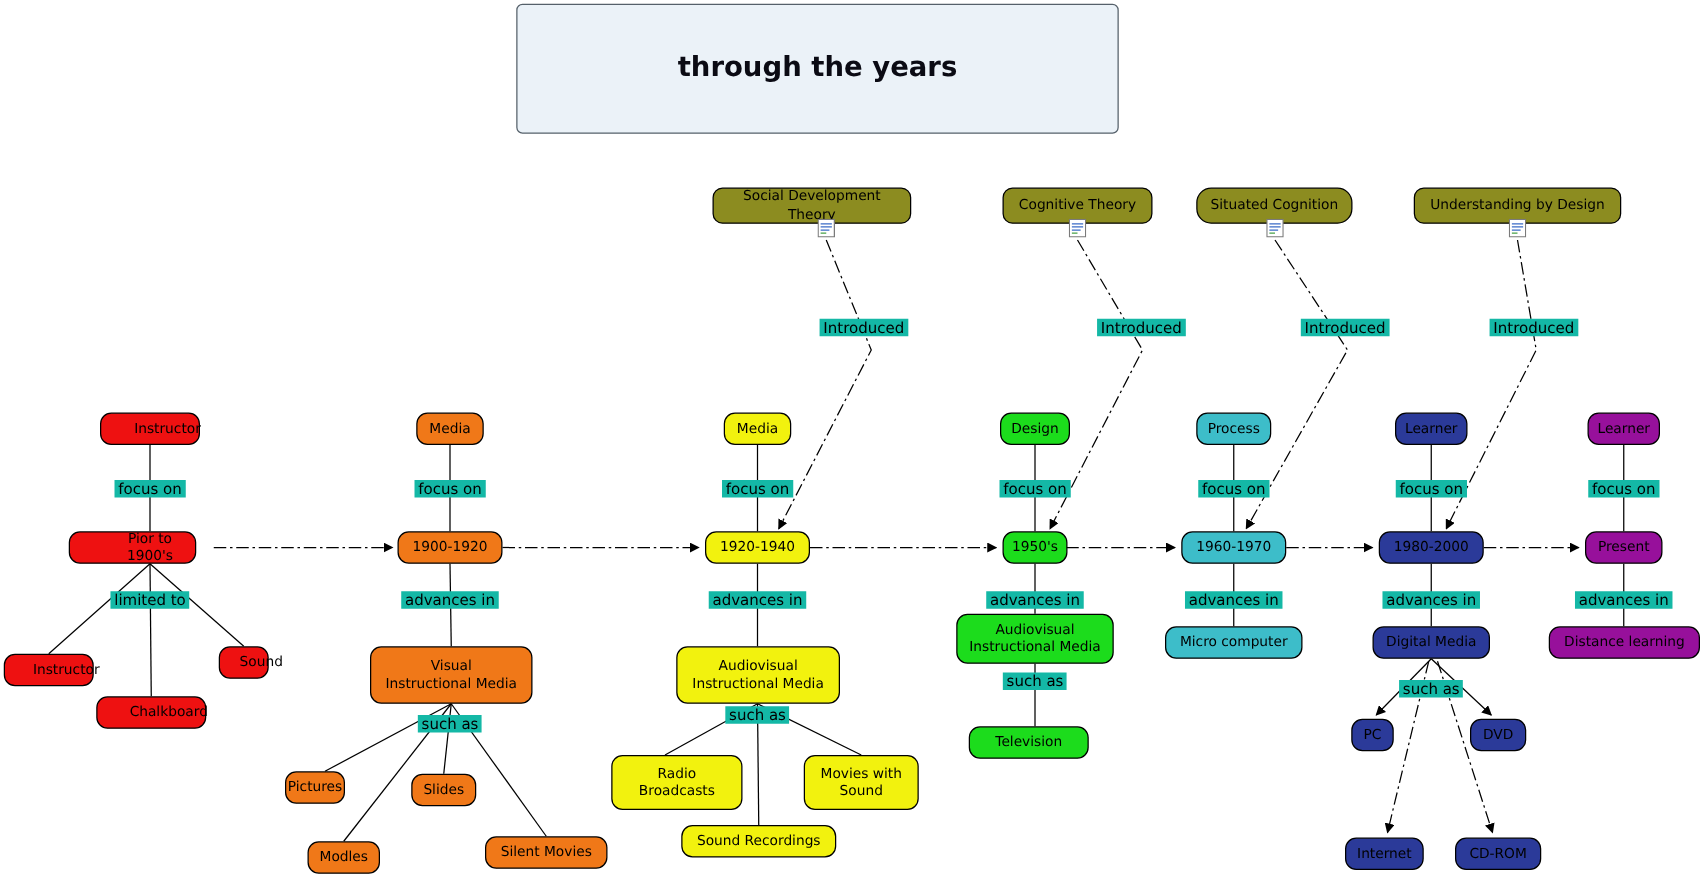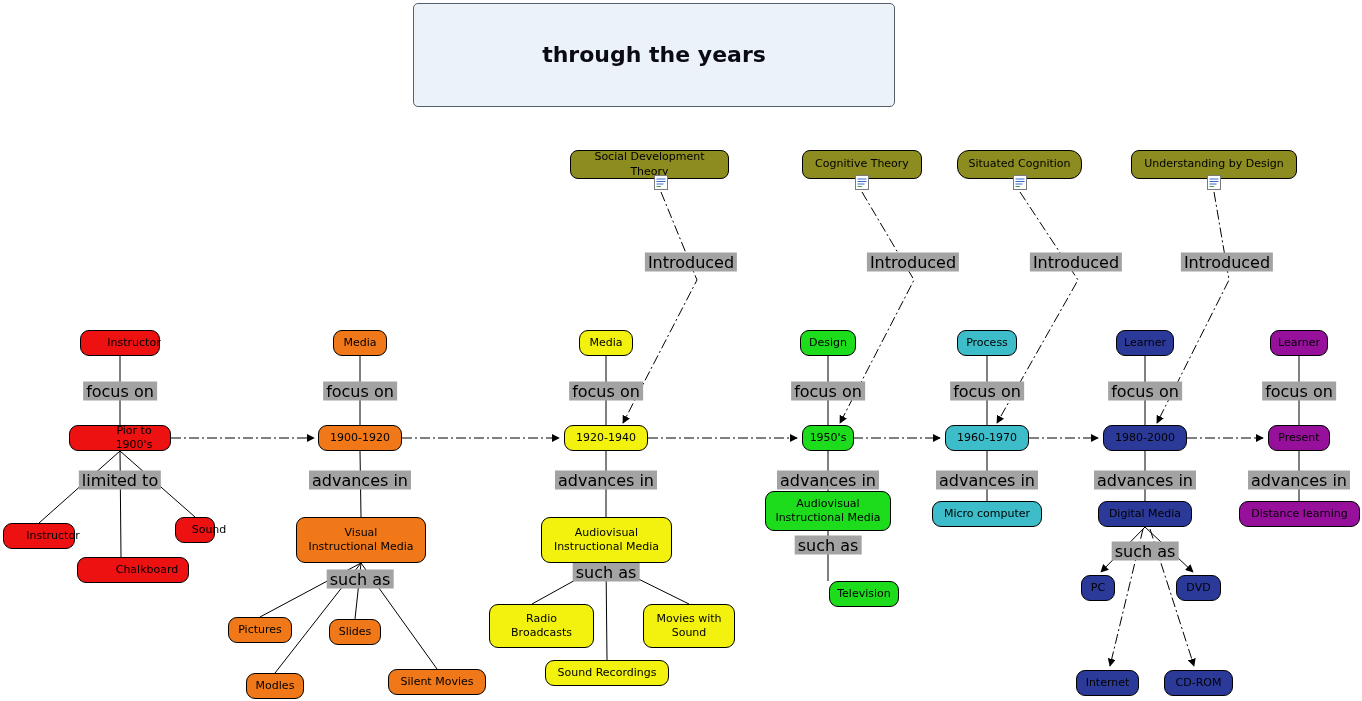--- a/index.html
+++ b/index.html
@@ -18,21 +18,21 @@
   .red    { background: var(--red); padding-left: 31px; }
   .orange { background: var(--orange); }
   .yellow { background: var(--yellow); }
   .green  { background: var(--green); }
   .teal   { background: var(--teal); }
   .blue   { background: var(--blue); }
   .purple { background: var(--purple); }
   .olive  { background: var(--olive); }
   .lbl {
     position: absolute; transform: translate(-50%,-50%);
-    font-size: 16px; color: #000; background: #a3a3a3; padding: 0 3px; white-space: nowrap;
+    font-size: 12px; color: #000; background: #14b8a6; padding: 0 3px; white-space: nowrap;
   }
   .title {
     position: absolute; left: 413px; top: 3px; width: 482px; height: 104px;
     background: var(--title-bg); border: 1px solid #55606a; border-radius: 5px;
     display: flex; flex-direction: column; align-items: center; justify-content: center;
     font-weight: bold; font-size: 22px; line-height: 30px; color: #0b0b14; text-align: center;
   }
   .res-icon { position: absolute; width: 14px; height: 15px; }
 </style>
 </head>
@@ -150,62 +150,62 @@
   <div class="node purple" style="left:1270px;top:330px;width:58px">Learner</div>
 
   <span class="lbl" style="left:120px;top:391px">focus on</span>
   <span class="lbl" style="left:360px;top:391px">focus on</span>
   <span class="lbl" style="left:606px;top:391px">focus on</span>
   <span class="lbl" style="left:828px;top:391px">focus on</span>
   <span class="lbl" style="left:987px;top:391px">focus on</span>
   <span class="lbl" style="left:1145px;top:391px">focus on</span>
   <span class="lbl" style="left:1299px;top:391px">focus on</span>
 
-  <div class="node red" style="left:69px;top:425px;width:102px">Pior to 1900's</div>
+  <div class="node red" style="left:55px;top:425px;width:102px">Pior to 1900's</div>
   <div class="node orange" style="left:318px;top:425px;width:84px">1900-1920</div>
   <div class="node yellow" style="left:564px;top:425px;width:84px">1920-1940</div>
   <div class="node green" style="left:802px;top:425px;width:52px">1950's</div>
   <div class="node teal" style="left:945px;top:425px;width:84px">1960-1970</div>
   <div class="node blue" style="left:1103px;top:425px;width:84px">1980-2000</div>
   <div class="node purple" style="left:1268px;top:425px;width:62px">Present</div>
 
   <span class="lbl" style="left:120px;top:480px">limited to</span>
   <span class="lbl" style="left:360px;top:480px">advances in</span>
   <span class="lbl" style="left:606px;top:480px">advances in</span>
   <span class="lbl" style="left:828px;top:480px">advances in</span>
   <span class="lbl" style="left:987px;top:480px">advances in</span>
   <span class="lbl" style="left:1145px;top:480px">advances in</span>
   <span class="lbl" style="left:1299px;top:480px">advances in</span>
   <span class="lbl" style="left:360px;top:579px">such as</span>
   <span class="lbl" style="left:606px;top:572px">such as</span>
   <span class="lbl" style="left:828px;top:545px">such as</span>
   <span class="lbl" style="left:1145px;top:551px">such as</span>
 
   <div class="node red" style="left:3px;top:523px;width:72px">Instructor</div>
-  <div class="node red" style="left:77px;top:557px;width:112px">Chalkboard</div>
+  <div class="node red" style="left:77px;top:557px;width:88px">Chalkboard</div>
   <div class="node red" style="left:175px;top:517px;width:40px">Sound</div>
 
   <div class="node orange" style="left:296px;top:517px;width:130px;height:46px">Visual
 Instructional Media</div>
-  <div class="node orange" style="left:228px;top:617px;width:64px">Pictures</div>
+  <div class="node orange" style="left:228px;top:617px;width:48px">Pictures</div>
   <div class="node orange" style="left:329px;top:619px;width:52px">Slides</div>
   <div class="node orange" style="left:246px;top:673px;width:58px">Modles</div>
   <div class="node orange" style="left:388px;top:669px;width:98px">Silent Movies</div>
 
   <div class="node yellow" style="left:541px;top:517px;width:131px;height:46px">Audiovisual
 Instructional Media</div>
   <div class="node yellow" style="left:489px;top:604px;width:105px;height:44px">Radio
 Broadcasts</div>
   <div class="node yellow" style="left:545px;top:660px;width:124px">Sound Recordings</div>
   <div class="node yellow" style="left:643px;top:604px;width:92px;height:44px">Movies with
 Sound</div>
 
   <div class="node green" style="left:765px;top:491px;width:126px;height:40px">Audiovisual
 Instructional Media</div>
-  <div class="node green" style="left:829px;top:581px;width:70px">Television</div>
+  <div class="node green" style="left:775px;top:581px;width:96px">Television</div>
 
   <div class="node teal" style="left:932px;top:501px;width:110px">Micro computer</div>
 
   <div class="node blue" style="left:1098px;top:501px;width:94px">Digital Media</div>
   <div class="node blue" style="left:1081px;top:575px;width:34px">PC</div>
   <div class="node blue" style="left:1176px;top:575px;width:45px">DVD</div>
   <div class="node blue" style="left:1076px;top:670px;width:63px">Internet</div>
   <div class="node blue" style="left:1164px;top:670px;width:69px">CD-ROM</div>
 
   <div class="node purple" style="left:1239px;top:501px;width:121px">Distance learning</div>

